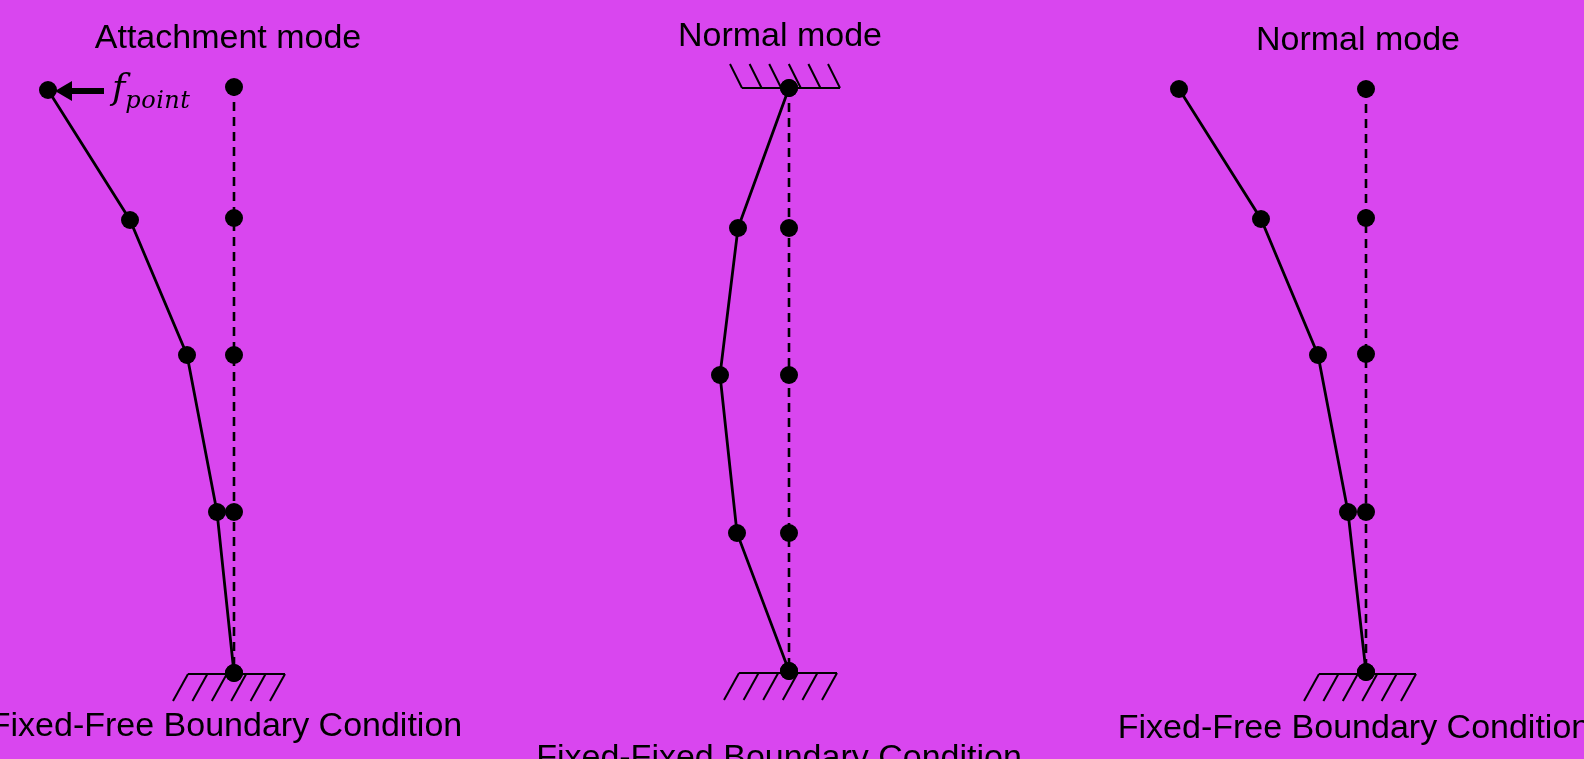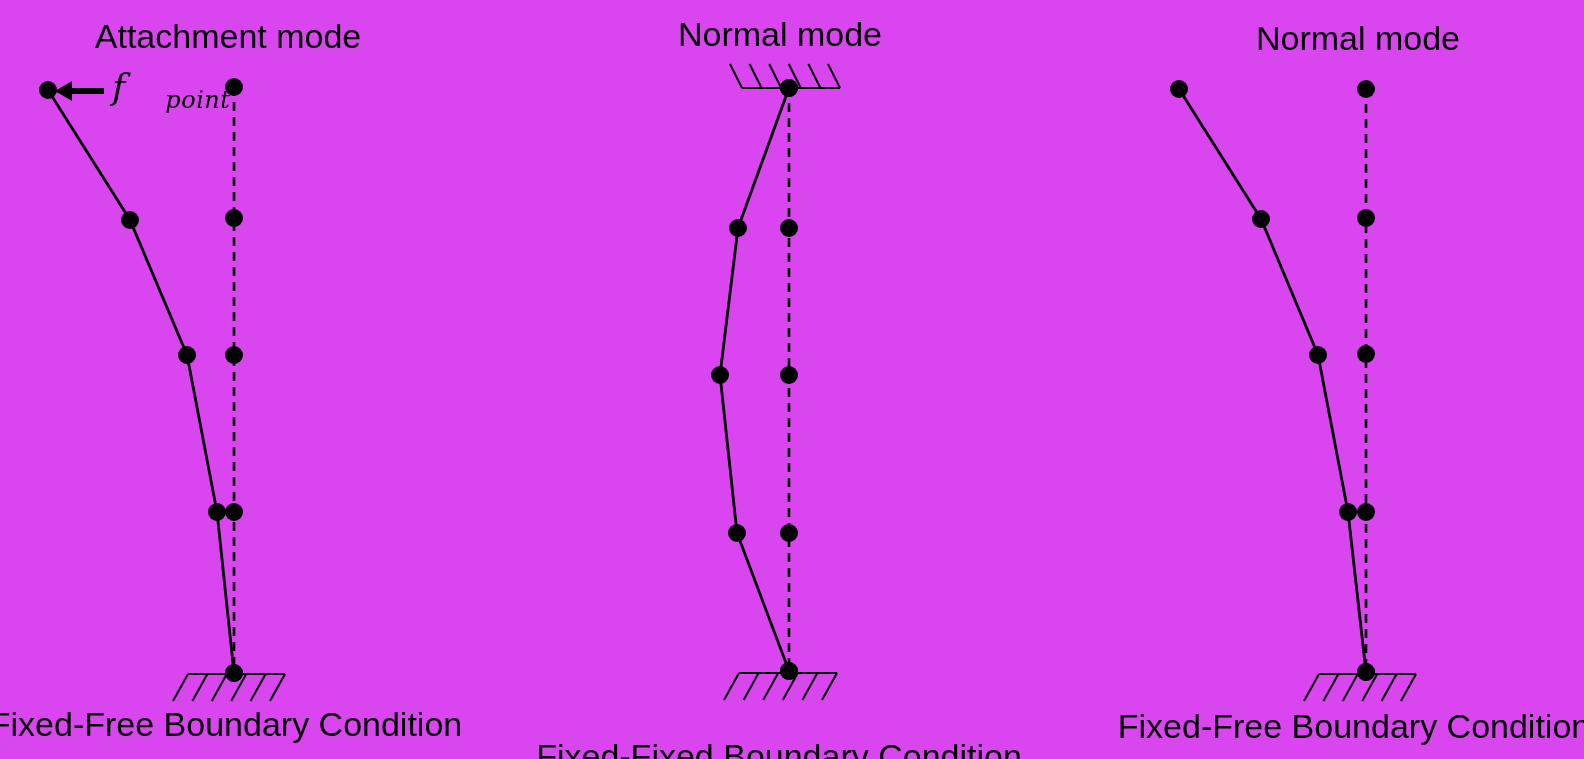--- a/index.html
+++ b/index.html
@@ -23,21 +23,21 @@
     color: #000000;
   }
   .force-label {
     position: absolute;
     white-space: nowrap;
     font-family: "DejaVu Serif", serif;
     font-style: italic;
     color: #000000;
   }
   .force-label .fsym { font-size: 36px; }
-  .force-label .fsub { font-size: 24px; vertical-align: -9px; letter-spacing: 0.5px; margin-left: 40px; }
+  .force-label .fsub { font-size: 24px; vertical-align: -9px; letter-spacing: 0.5px; }
 </style>
 </head>
 <body>
 
 <div class="stage">
 
   <svg id="diagram" width="1584" height="759" viewBox="0 0 1584 759">
       <line x1="234" y1="87" x2="234" y2="673" stroke="#000000" stroke-width="2.6" stroke-dasharray="9 6"></line>
       <polyline points="48,90 130,220 187,355 217,512 234,673" fill="none" stroke="#000000" stroke-width="2.8"></polyline>
       <circle cx="234" cy="87" r="9" fill="#000000"></circle>

